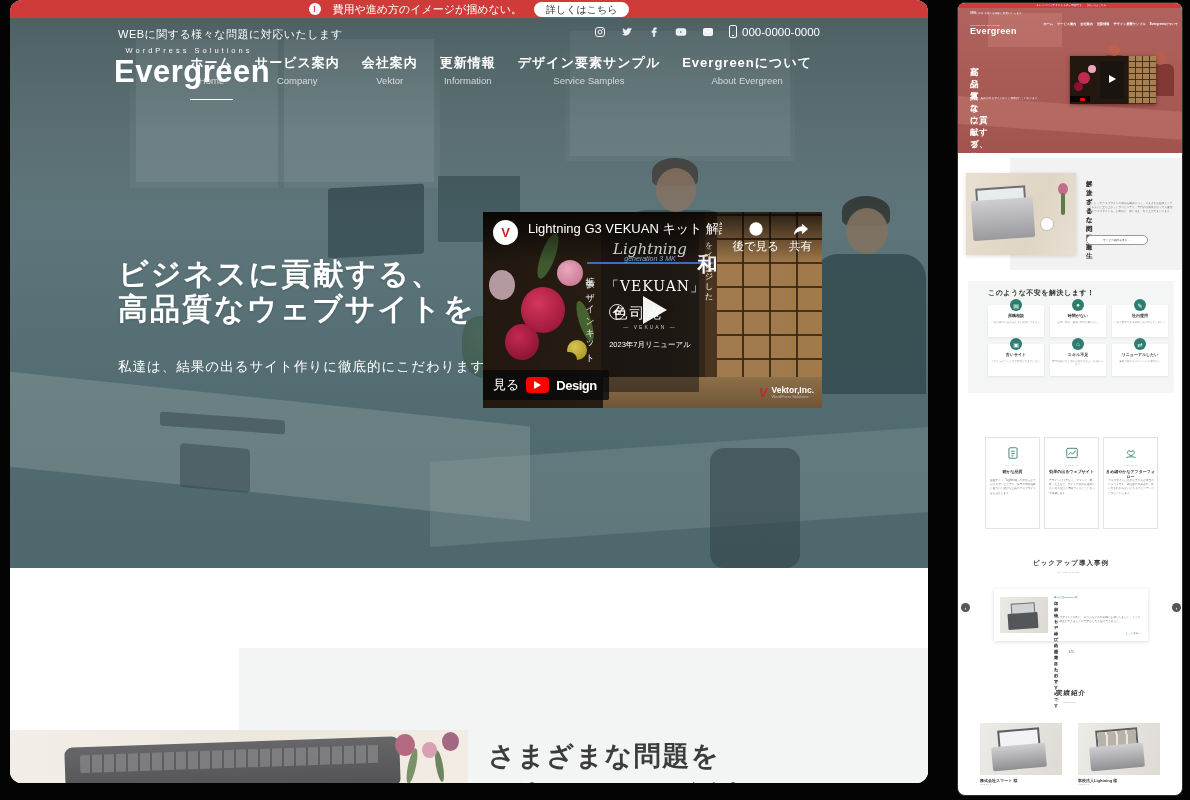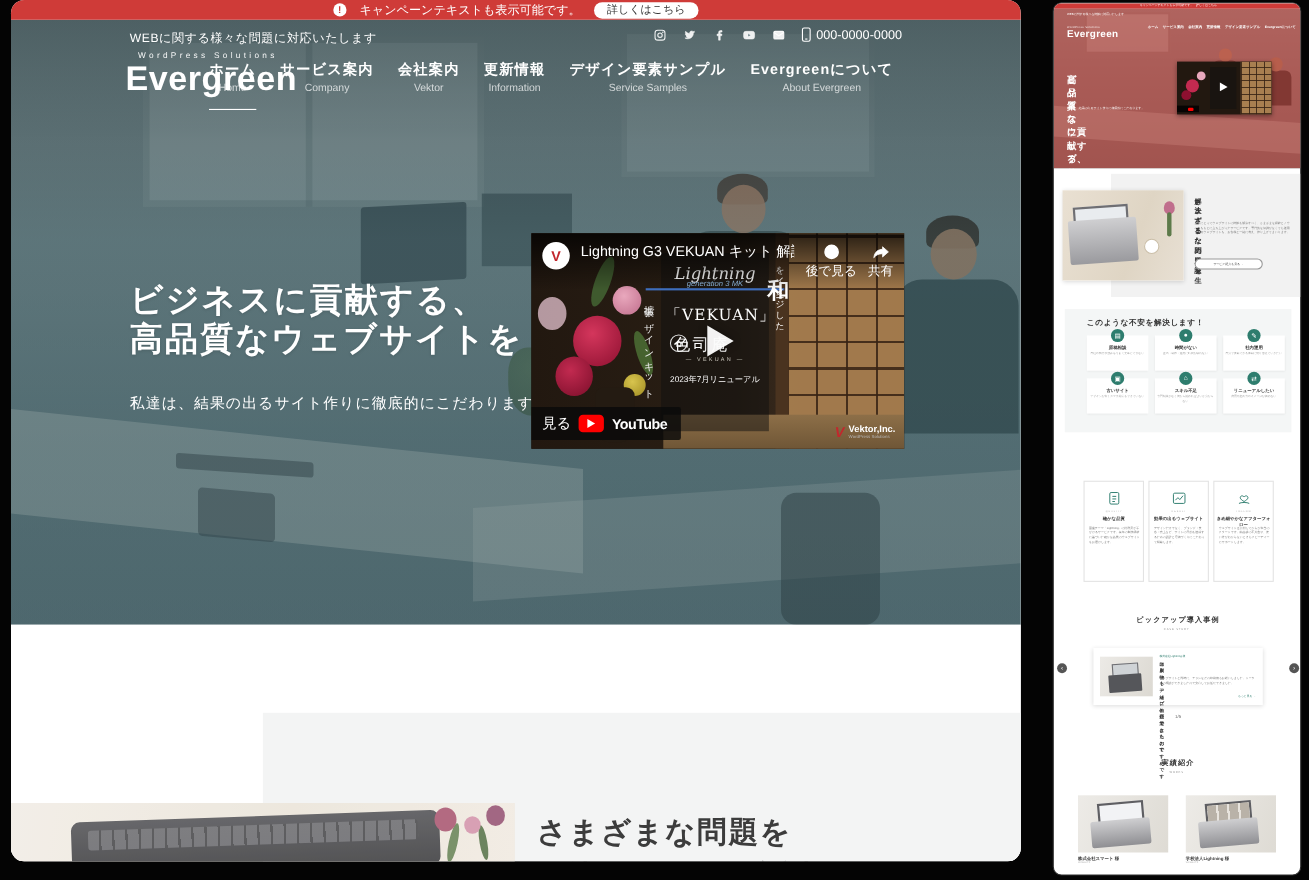--- a/index.html
+++ b/index.html
@@ -256,21 +256,21 @@
 </style>
 </head>
 <body>
 
 <div class="stage">
 
   <div class="main-window">
 
     <div class="campaign-bar">
       <span class="info-ic">!</span>
-      <span>キャンペーンテキストも表示可能です。</span>
+      <span>費用や進め方のイメージが掴めない。</span>
       <button class="campaign-btn">詳しくはこちら</button>
     </div>
 
     <div class="hero">
       <div class="hero-bg">
         <div class="sh-win"></div>
           <div class="sh-winb"></div>
           <div class="sh-win2"></div>
         <div class="sh-mon1"></div>
           <div class="sh-mon2"></div>
@@ -408,21 +408,21 @@
               </svg>
             <span>共有</span>
           </span>
         </div>
         <div class="vid-play"></div>
         <div class="vid-watch">
           <span>見る</span>
           <span class="yt-logo">
               <span class="yt-tri"></span>
             </span>
-          <span class="yt-word">YouTube</span>
+          <span class="yt-word">Design</span>
         </div>
         <div class="vid-credit">
           <span class="vk-mark">V</span>
           <span class="vk-col">
             <span class="nm">Vektor,Inc.</span>
             <span class="sb">WordPress Solutions</span>
           </span>
         </div>
       </div>
     </div>

